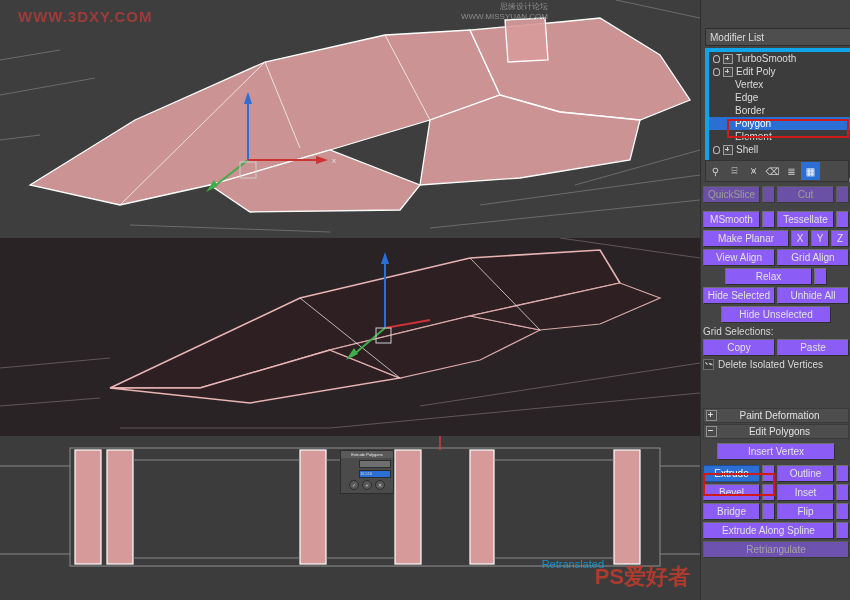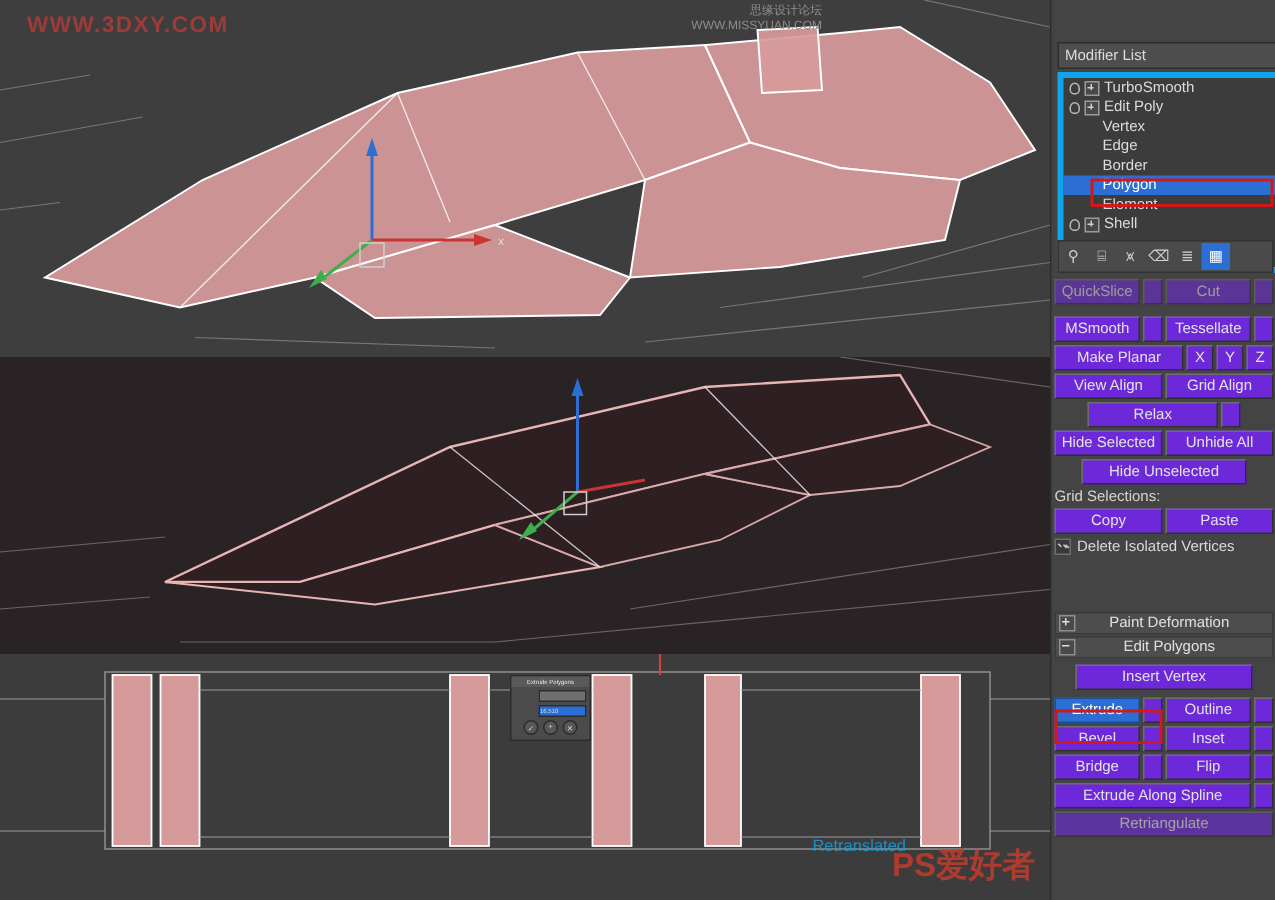--- a/index.html
+++ b/index.html
@@ -66,21 +66,21 @@
     font-size:10px;color:#e0e0e0;padding-left:2px;
   }
   .rollup-head .pm{width:9px;height:9px;border:1px solid #8e8e8e;margin-right:4px;position:relative;background:#4a4a4a;flex:0 0 auto;}
   .pm.minus::before{content:"";position:absolute;left:1px;top:3px;width:5px;height:1px;background:#ddd;}
   .pm.plus2::before{content:"";position:absolute;left:1px;top:3px;width:5px;height:1px;background:#ddd;}
   .pm.plus2::after{content:"";position:absolute;left:3px;top:1px;width:1px;height:5px;background:#ddd;}
   .rollup-head .htext{flex:1;text-align:center;padding-right:10px;}
 
   .btnrow{display:flex;gap:2px;margin-top:2px;}
   .btn{
-    flex:1;height:15px;background:#6d28d9;border:1px solid #2f2f2f;border-top-color:#6e6e6e;border-left-color:#6e6e6e;
+    flex:1;height:15px;background:#8b5cf6;border:1px solid #2f2f2f;border-top-color:#6e6e6e;border-left-color:#6e6e6e;
     color:#e2e2e2;font-size:10px;display:flex;align-items:center;justify-content:center;
   }
   .btn.sq{flex:0 0 11px;}
   .btn.small{flex:0 0 16px;}
   .btn.active{background:#2b6fd4;color:#fff;border-color:#1b4f9c;}
   .lbl{font-size:10px;color:#d4d4d4;margin-top:3px;}
   .chkrow{display:flex;align-items:center;margin-top:3px;font-size:10px;color:#d9d9d9;}
   .chk{width:9px;height:9px;background:#3a3a3a;border:1px solid #6f6f6f;margin-right:4px;position:relative;}
   .chk.on::after{content:"";position:absolute;left:1px;top:3px;width:3px;height:1px;background:#cfcfcf;transform:rotate(45deg);box-shadow:3px -2px 0 0 #cfcfcf,4px -3px 0 0 #cfcfcf;}
 

